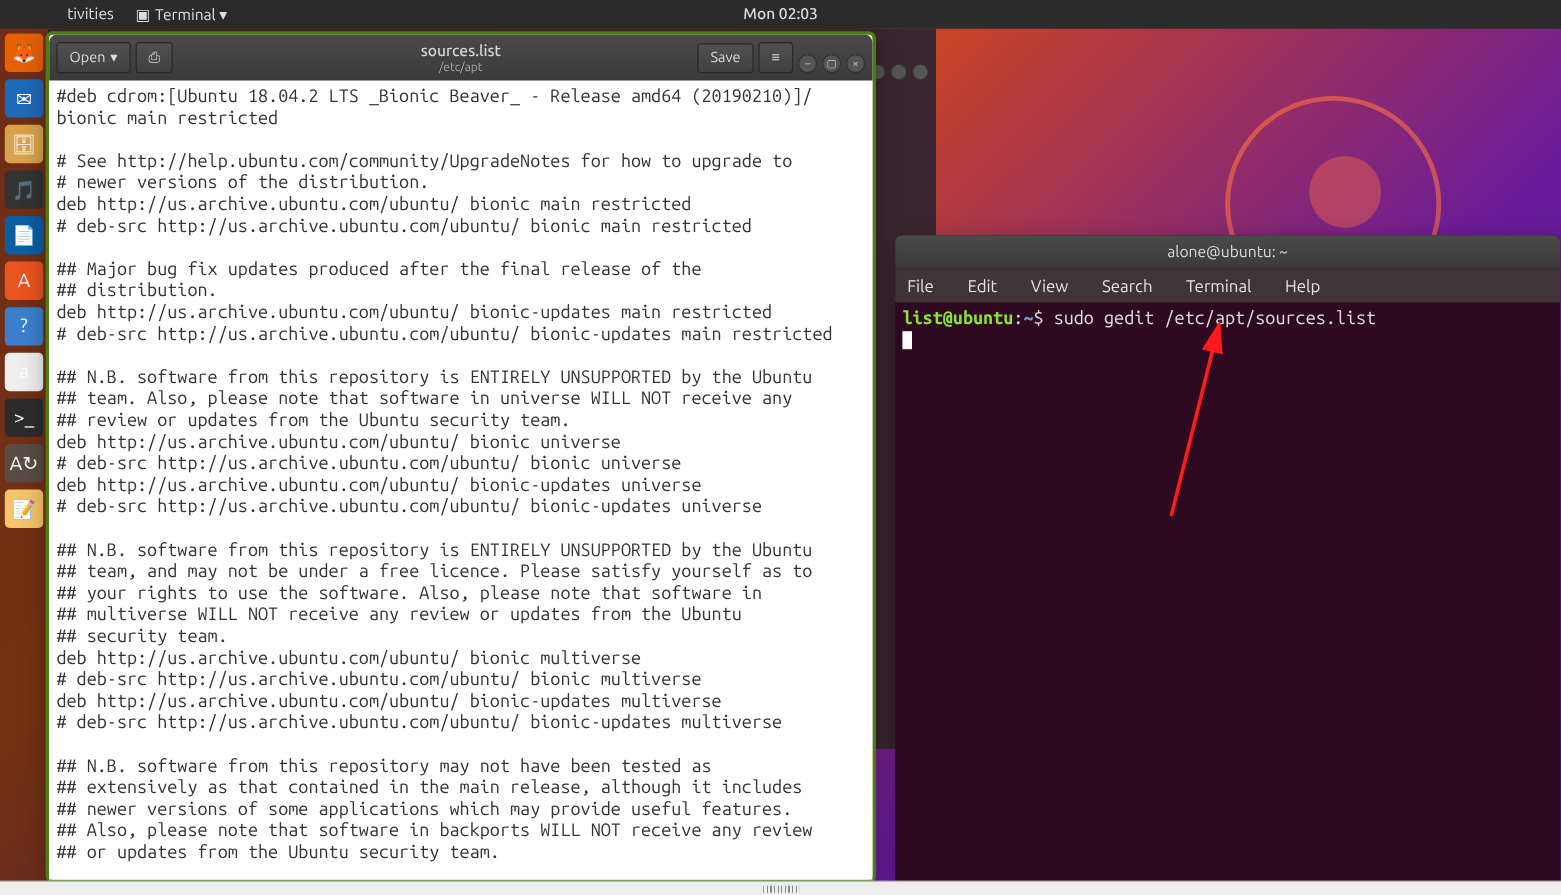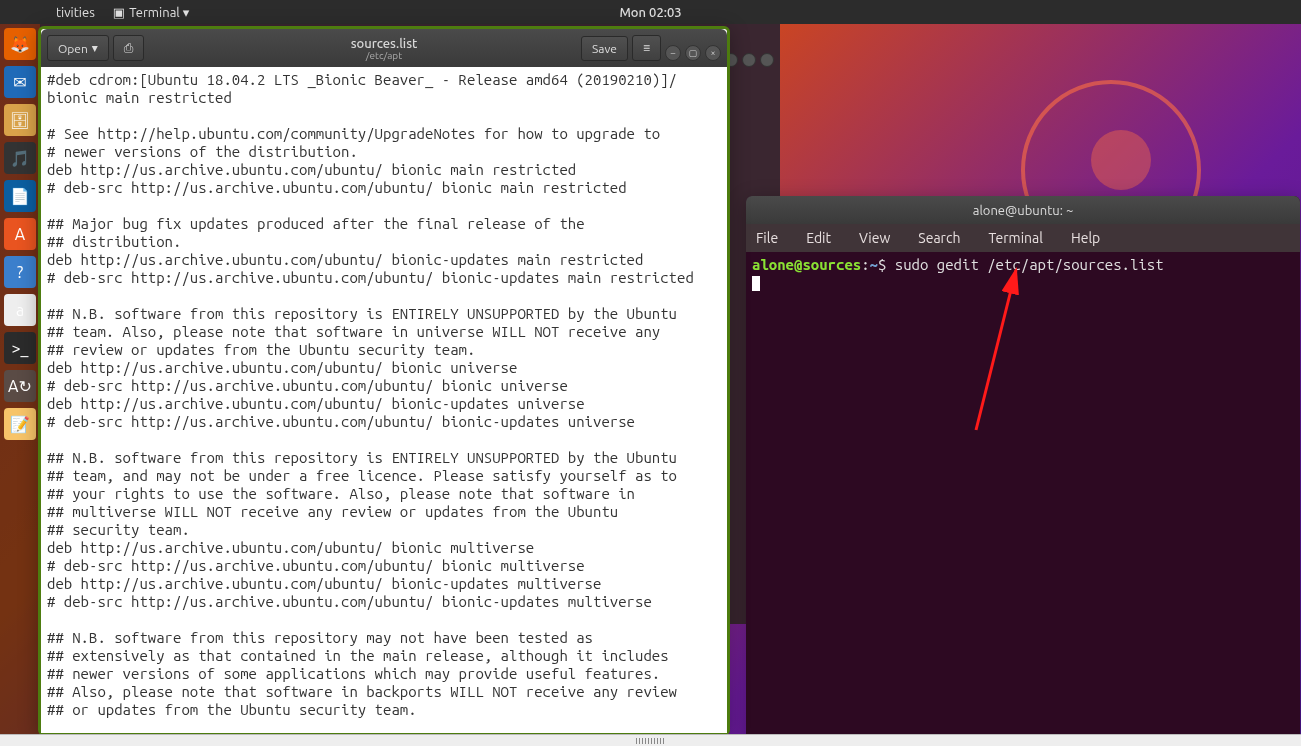--- a/index.html
+++ b/index.html
@@ -371,21 +371,21 @@
   <div class="terminal-menubar">
     <span>File</span>
     <span>Edit</span>
     <span>View</span>
     <span>Search</span>
     <span>Terminal</span>
     <span>Help</span>
   </div>
   <div class="terminal-body">
     <div>
-      <span class="term-user">alone@sources</span><span class="term-colon">:</span><span class="term-path">~</span><span class="term-dollar">$</span><span> sudo gedit /etc/apt/sources.list</span>
+      <span class="term-user">list@ubuntu</span><span class="term-colon">:</span><span class="term-path">~</span><span class="term-dollar">$</span><span> sudo gedit /etc/apt/sources.list</span>
     </div>
     <div><span class="term-cursor"></span></div>
   </div>
 </div>
 
 <svg class="arrow-svg" width="90" height="180">
   <defs>
     <marker id="ah" markerWidth="10" markerHeight="10" refX="8" refY="3" orient="auto">
       <path d="M0,0 L0,6 L9,3 z" fill="#ff1a1a"></path>
     </marker>

